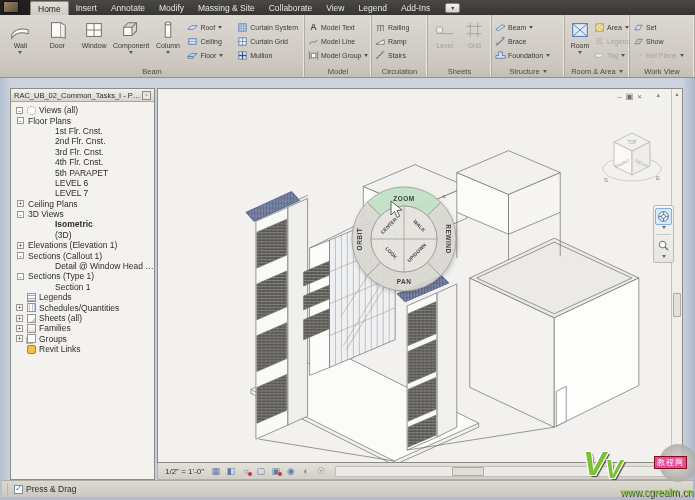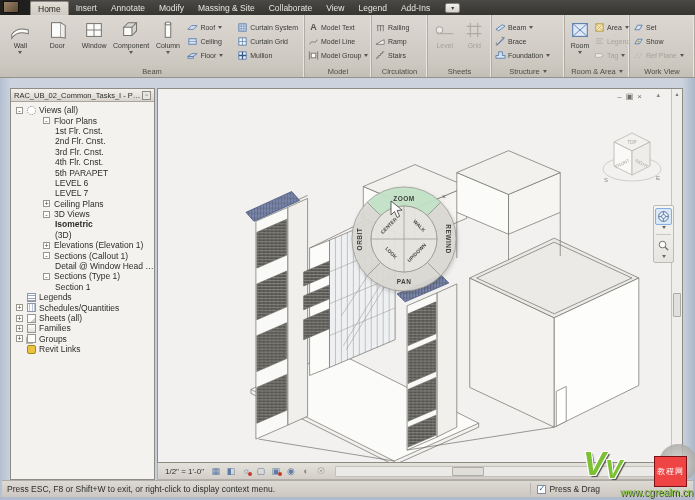--- a/index.html
+++ b/index.html
@@ -32,21 +32,21 @@
 .frame-l{position:absolute;top:78px;left:0;width:10px;bottom:0;background:linear-gradient(90deg,#b4bfd0,#c9d1de)}
 .frame-r{position:absolute;top:78px;right:0;width:12px;bottom:0;background:linear-gradient(90deg,#c9d1de,#aab6c8)}
 .frame-b{position:absolute;left:0;right:0;bottom:0;height:3px;background:#b0bccd}
 
 .browser{position:absolute;left:10px;top:88px;width:145px;height:392px;background:#f4f2ef;border:1px solid #8e8b85;z-index:2;overflow:hidden}
 .btitle{height:13px;background:linear-gradient(#f4f1ec,#d8d4cd);border-bottom:1px solid #a9a69e;font-size:7.5px;color:#2f2e2b;display:flex;align-items:center;padding:0 3px;white-space:nowrap;overflow:hidden}
 .btitle .bt{flex:1;overflow:hidden;text-overflow:ellipsis}
 .bdock{width:9px;height:9px;border:1px solid #8e8b85;background:#e8e5e0;font-size:6px;line-height:7px;text-align:center;color:#55534e}
 .tree{font-size:8.5px;color:#2d2c29;padding-top:3px}
 .trow{display:flex;align-items:center;height:10.4px;padding-left:5px;white-space:nowrap;overflow:hidden}
-.trow.lv1{padding-left:32px}
+.trow.lv1{padding-left:6px}
 .trow.lv2{padding-left:44px}
 .exp{flex:0 0 7px;height:7px;border:1px solid #9a978f;background:#fff;font-size:7px;line-height:5px;text-align:center;color:#44433f;margin-right:4px}
 .expsp{flex:0 0 11px}
 .ticon{flex:0 0 9px;height:9px;margin-right:3px}
 .views-ico{border:1px dotted #8a8880;border-radius:50%;background:#fff}
 .legends-ico{border:1px solid #8c97a8;background:repeating-linear-gradient(180deg,#fdfdfd 0 1.5px,#9aa7bb 1.5px 2.5px)}
 .sched-ico{border:1px solid #8c97a8;background:repeating-linear-gradient(90deg,#fdfdfd 0 1.5px,#b8c2d2 1.5px 2.5px)}
 .sheet-ico{border:1px solid #9a978f;background:linear-gradient(135deg,#fff 70%,#d5d2cb 70%)}
 .fam-ico{border:1px solid #9a978f;background:linear-gradient(#fff,#e3e0da)}
 .group-ico{border:1px solid #9a978f;background:#fff;box-shadow:-2px 2px 0 -1px #b9b6af}
@@ -80,21 +80,21 @@
 
 .statusbar{position:absolute;left:2px;right:2px;top:480px;height:17px;background:linear-gradient(#ddd9d3,#ccc8c1);border-top:1px solid #afaca5;display:flex;align-items:center;font-size:8.5px;color:#2f2e2b;padding:0 5px;z-index:3}
 .statusmsg{flex:1;white-space:nowrap;overflow:hidden}
 .pressdrag{display:flex;align-items:center;gap:3px;margin-right:88px;padding-left:6px;border-left:1px solid #b8b5ae;height:12px}
 .cb{width:9px;height:9px;background:#fff;border:1px solid #7b8ea6;display:flex;align-items:center;justify-content:center;font-size:8px;color:#2d62ab;line-height:1}
 
 .wm{position:absolute;right:2px;bottom:0;width:112px;height:52px;z-index:10;pointer-events:none}
 .wm .disc{position:absolute;right:-4px;top:-4px;width:38px;height:38px;border-radius:50%;background:radial-gradient(#d6d4d0,#9b9995);opacity:.85}
 .wm .v1{position:absolute;left:2px;top:-4px;font-size:34px;font-weight:bold;font-style:italic;color:#7cc033;text-shadow:1px 1px 0 #fff,-1px -1px 0 #fff,1px -1px 0 #fff,-1px 1px 0 #fff,2px 2px 1px #4a4a46}
 .wm .v2{position:absolute;left:24px;top:6px;font-size:26px;font-weight:bold;font-style:italic;color:#7cc033;text-shadow:1px 1px 0 #fff,-1px -1px 0 #fff,1px -1px 0 #fff,-1px 1px 0 #fff,2px 2px 1px #4a4a46}
-.wm .badge{position:absolute;right:6px;top:8px;background:#ef4444;color:#fff;font-size:8px;line-height:1.15;padding:10px 2px;border:1px solid #7e1115;letter-spacing:1px;white-space:nowrap}
+.wm .badge{position:absolute;right:6px;top:8px;background:#ec4899;color:#fff;font-size:8px;line-height:1.15;padding:1px 2px;border:1px solid #7e1115;letter-spacing:1px;white-space:nowrap}
 .wm .site{position:absolute;right:0;bottom:2px;font-size:10px;font-weight:normal;color:#86c63f;text-shadow:1px 1px 0 #3e3e3a;white-space:nowrap}
 
 svg text{font-family:"Liberation Sans",sans-serif}
 </style>
 </head>
 <body>
 
 <div class="screen">
 
   <div class="tabbar">
@@ -643,21 +643,20 @@
     <span class="vb-ico red">▣</span>
     <span class="vb-ico">◉</span>
     <span class="vb-ico gray">◐</span>
     <span class="vb-ico gray">☉</span>
     <div class="hscroll">
         <div class="hthumb"></div>
       </div>
   </div>
 
   <div class="statusbar">
-    <span class="statusmsg">Press ESC, F8 or Shift+W to exit, or right-click to display context menu.</span>
     <span class="pressdrag">
       <span class="cb">✓</span>
       <span>Press &amp; Drag</span>
     </span>
   </div>
 
   <div class="wm">
     <div class="disc"></div>
     <span class="v1">V</span>
     <span class="v2">V</span>

